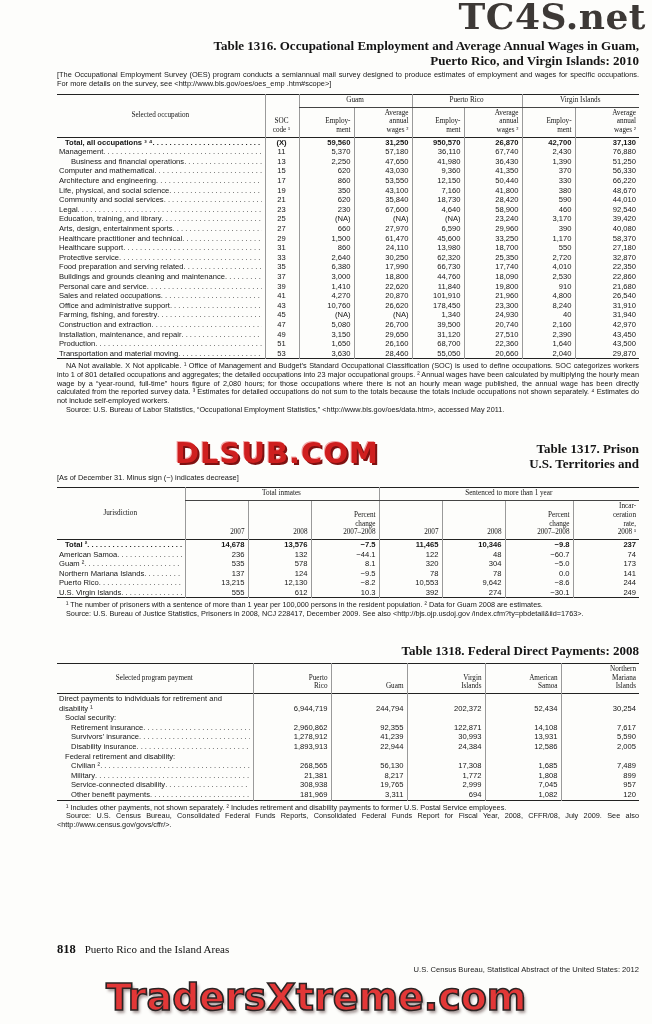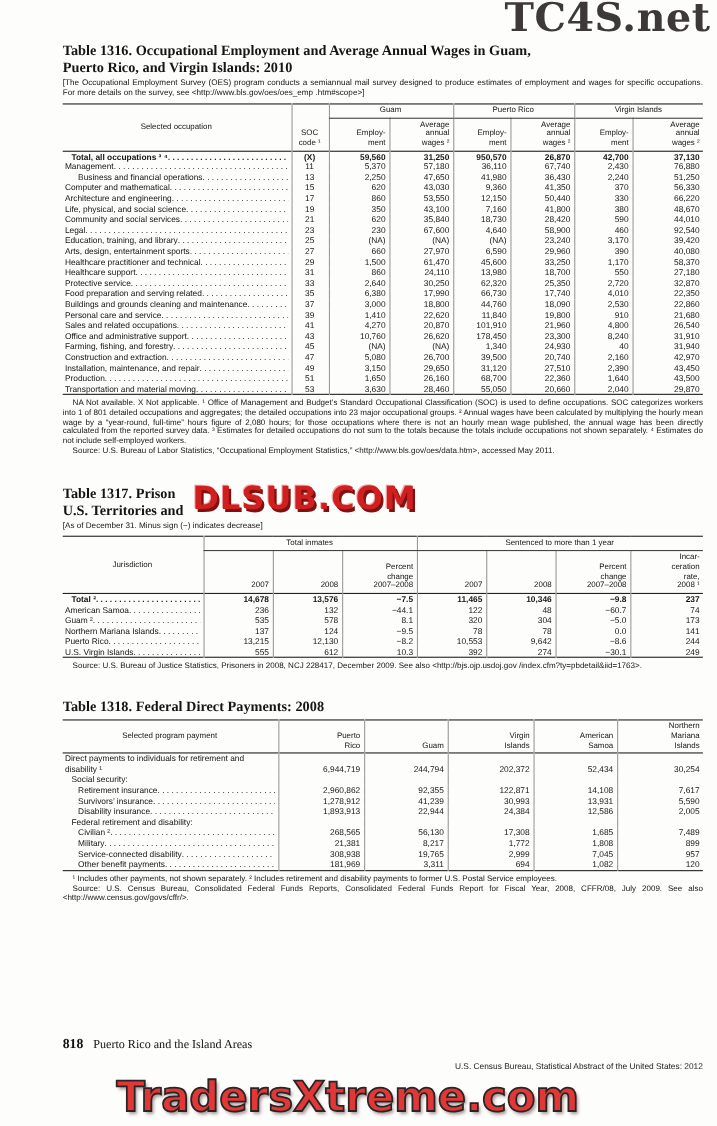--- a/index.html
+++ b/index.html
@@ -1,28 +1,28 @@
 <!DOCTYPE html>
 <html><head>
 <meta charset="utf-8">
 <style>
   html,body{margin:0;padding:0;background:#dddddd;}
   .page{position:relative;width:652px;height:1024px;background:#fdfdfb;overflow:hidden;
         font-family:"Liberation Sans", sans-serif;color:#151515;}
   .content{position:absolute;left:57px;top:38px;width:582px;}
 
   
-  .tbl-title{font-family:"Liberation Serif", serif;font-weight:bold;font-size:13px;line-height:15px;}
+  .tbl-title{font-family:"Liberation Serif", serif;font-weight:bold;font-size:13px;line-height:15px;text-align:right;}
   .bracket{font-size:7.4px;line-height:8.9px;margin-top:3px;text-align:justify;}
 
   
   .tbl{border-collapse:collapse;table-layout:fixed;width:582px;margin-top:5px;
        border-top:1px solid #222;border-bottom:1px solid #222;}
   .tbl th{font-weight:normal;font-size:7.2px;line-height:8.7px;padding:1px 3px 2px 2px;
-          border-left:1px solid #9a9a9a;}
+          border-left:1px solid #9a9a9a;font-family:Liberation Serif, serif;}
   .tbl td{font-size:7.6px;line-height:9.6px;padding:0 3px 0 2px;border-left:1px solid #9a9a9a;
           vertical-align:bottom;}
   .tbl .stub, .tbl .stub-h{border-left:none;}
   .stub-h{text-align:center;vertical-align:middle;}
   .soc-h{text-align:center;vertical-align:bottom;}
   .grp{text-align:center;vertical-align:bottom;border-bottom:1px solid #444;}
   .colh{text-align:right;vertical-align:bottom;}
   .pre{white-space:pre-line;}
   .tbl tbody tr:first-child td{border-top:1px solid #222;}
   .num{text-align:right;}
@@ -146,21 +146,21 @@
                 <div class="leader" style="padding-left:12px">
                   <span class="lbl">Business and financial operations</span>
                   <span class="dots"></span>
                 </div>
               </td>
               <td class="soc">13</td>
               <td class="num">2,250</td>
               <td class="num">47,650</td>
               <td class="num">41,980</td>
               <td class="num">36,430</td>
-              <td class="num">2,240</td>
+              <td class="num">1,390</td>
               <td class="num">51,250</td>
             </tr>
             <tr class="">
               <td class="stub">
                 <div class="leader" style="padding-left:0px">
                   <span class="lbl">Computer and mathematical</span>
                   <span class="dots"></span>
                 </div>
               </td>
               <td class="soc">15</td>
@@ -593,20 +593,21 @@
               <td class="num">10.3</td>
               <td class="num">392</td>
               <td class="num">274</td>
               <td class="num">−30.1</td>
               <td class="num">249</td>
             </tr>
           </tbody>
       </table>
 
       <div class="fn">
+        <p>¹ The number of prisoners with a sentence of more than 1 year per 100,000 persons in the resident population. ² Data for Guam 2008 are estimates.</p>
         <p>Source: U.S. Bureau of Justice Statistics, Prisoners in 2008, NCJ 228417, December 2009. See also &lt;http://bjs.ojp.usdoj.gov /index.cfm?ty=pbdetail&amp;iid=1763&gt;.</p>
       </div>
     </section>
 
     <section id="sec1318">
       <div class="tbl-title">Table 1318. Federal Direct Payments: 2008</div>
 
       <table class="tbl t1318">
         <colgroup>
           <col style="width:196px">

